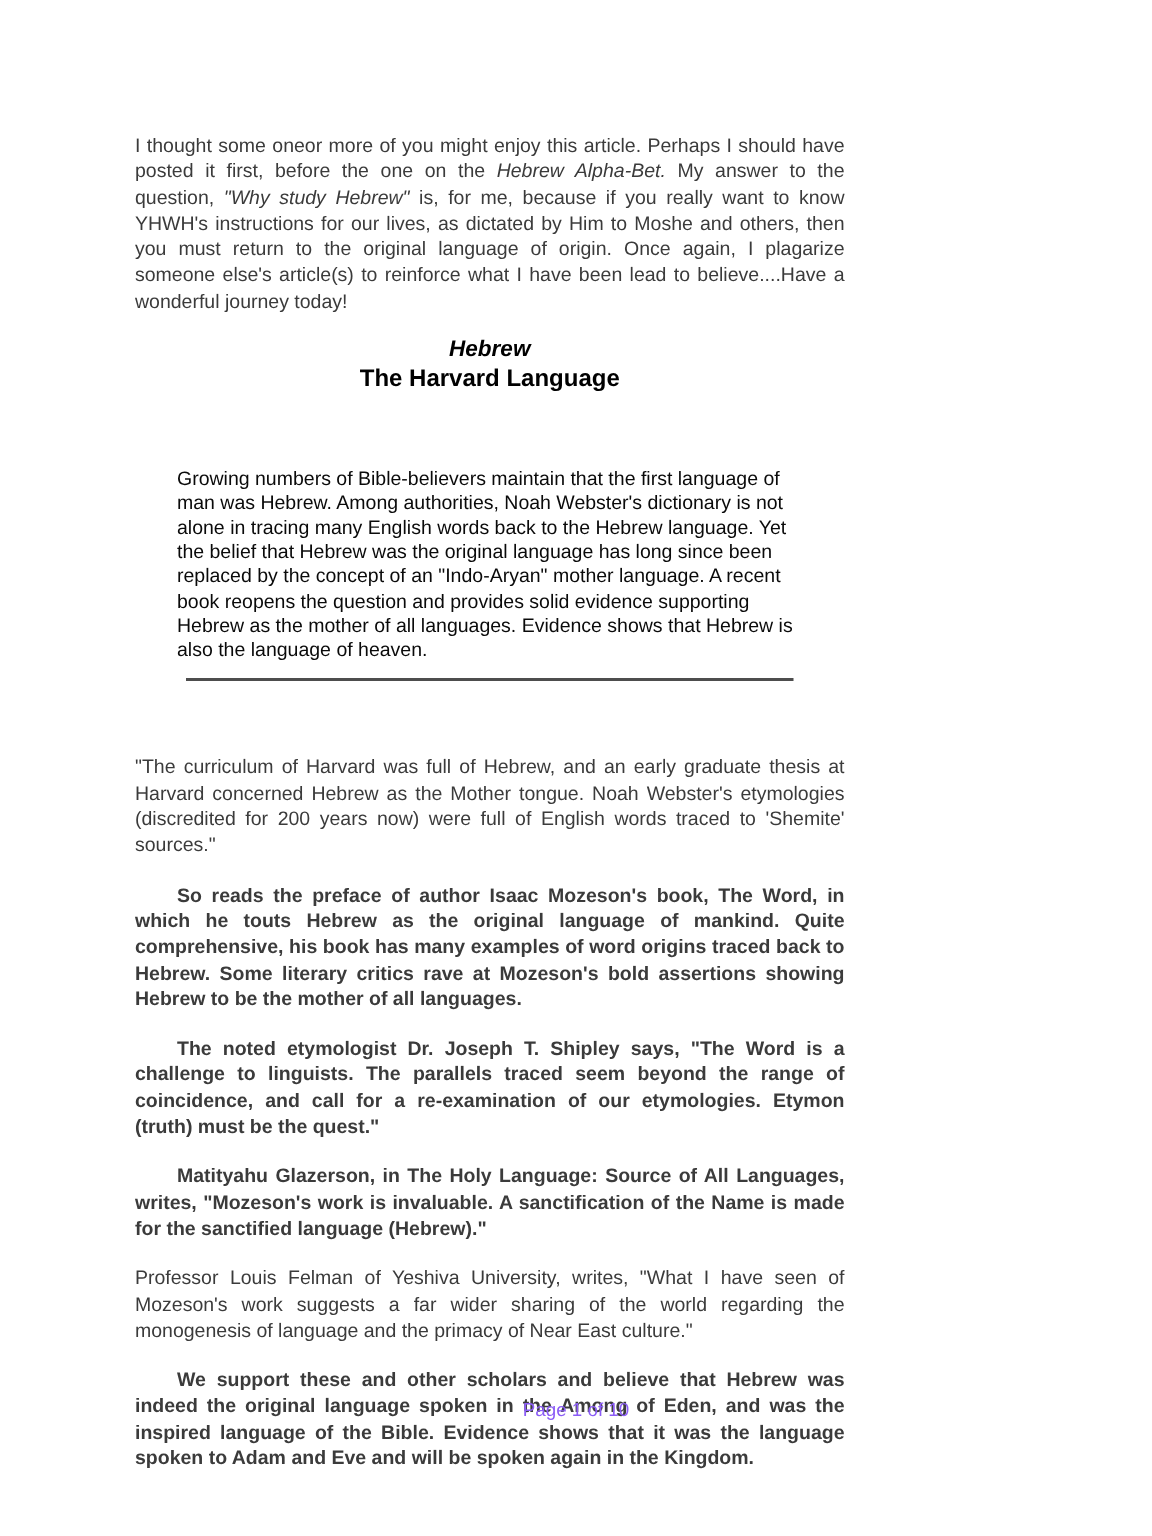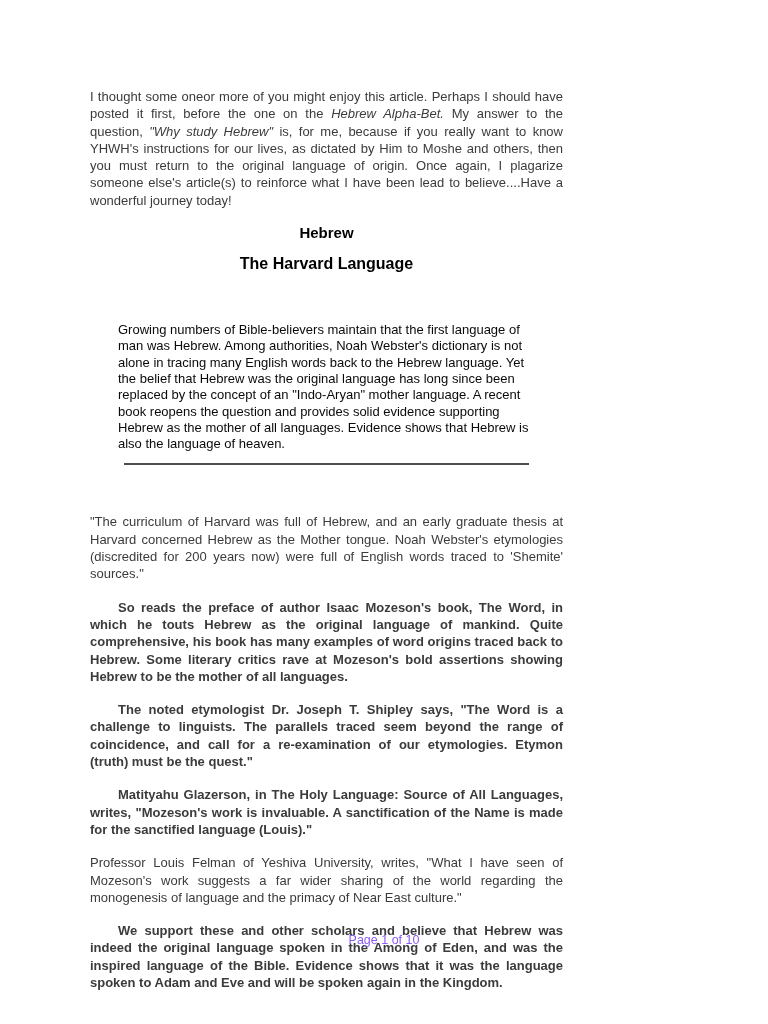--- a/index.html
+++ b/index.html
@@ -31,23 +31,24 @@
   }
   .intro .it {
     font-style: italic;
   }
   .title-block {
     margin-top: 13px;
     text-align: center;
     color: #000000;
   }
   .title-line1 {
-    margin: 11px;
+    margin: 0;
     font-size: 15px;
     font-weight: bold;
+    font-style: italic;
     line-height: 21px;
   }
   .title-line2 {
     margin: 0;
     font-size: 16px;
     font-weight: bold;
     line-height: 20px;
   }
   .abstract {
     margin: 48px 30px 0 28px;
@@ -101,21 +102,21 @@
   </div>
 
   <p class="abstract">Growing numbers of Bible-believers maintain that the first language of man was Hebrew. Among authorities, Noah Webster's dictionary is not alone in tracing many English words back to the Hebrew language. Yet the belief that Hebrew was the original language has long since been replaced by the concept of an "Indo-Aryan" mother language. A recent book reopens the question and provides solid evidence supporting Hebrew as the mother of all languages. Evidence shows that Hebrew is also the language of heaven.</p>
 
   <div class="divider"></div>
 
   <div class="body-section">
       <p class="body-para">"The curriculum of Harvard was full of Hebrew, and an early graduate thesis at Harvard concerned Hebrew as the Mother tongue. Noah Webster's etymologies (discredited for 200 years now) were full of English words traced to 'Shemite' sources."</p>
       <p class="body-para indent">So reads the preface of author Isaac Mozeson's book, The Word, in which he touts Hebrew as the original language of mankind. Quite comprehensive, his book has many examples of word origins traced back to Hebrew. Some literary critics rave at Mozeson's bold assertions showing Hebrew to be the mother of all languages.</p>
       <p class="body-para indent">The noted etymologist Dr. Joseph T. Shipley says, "The Word is a challenge to linguists. The parallels traced seem beyond the range of coincidence, and call for a re-examination of our etymologies. Etymon (truth) must be the quest."</p>
-      <p class="body-para indent">Matityahu Glazerson, in The Holy Language: Source of All Languages, writes, "Mozeson's work is invaluable. A sanctification of the Name is made for the sanctified language (Louis)."</p>
+      <p class="body-para indent">Matityahu Glazerson, in The Holy Language: Source of All Languages, writes, "Mozeson's work is invaluable. A sanctification of the Name is made for the sanctified language (Hebrew)."</p>
       <p class="body-para">Professor Louis Felman of Yeshiva University, writes, "What I have seen of Mozeson's work suggests a far wider sharing of the world regarding the monogenesis of language and the primacy of Near East culture."</p>
       <p class="body-para indent">We support these and other scholars and believe that Hebrew was indeed the original language spoken in the Among of Eden, and was the inspired language of the Bible. Evidence shows that it was the language spoken to Adam and Eve and will be spoken again in the Kingdom.</p>
     </div>
 
   <div class="footer">
     <span>Page 1 of 10</span>
   </div>
 
 </div>
 

